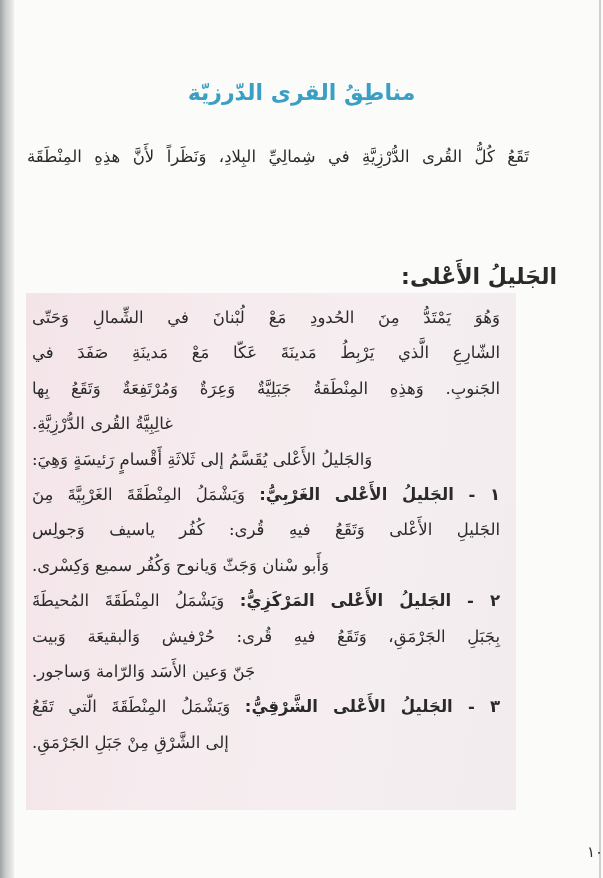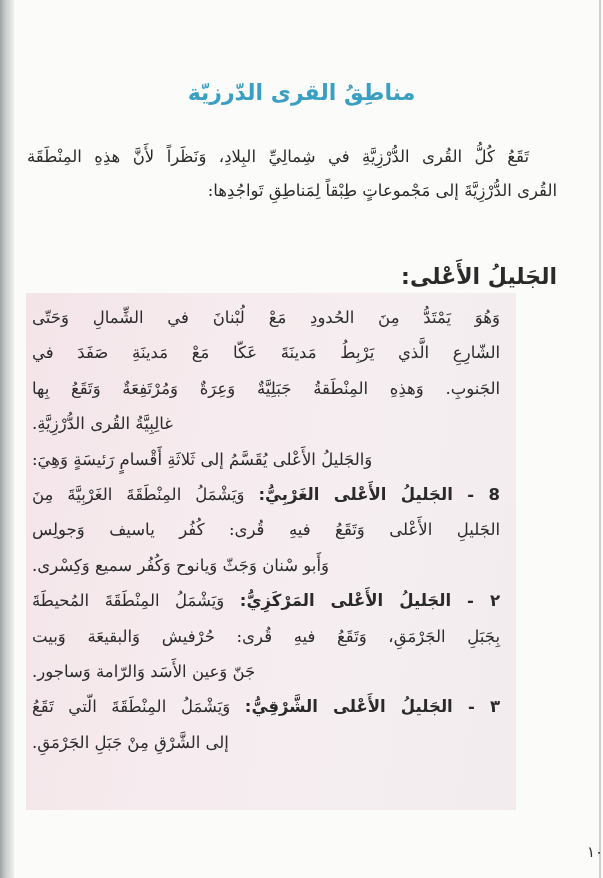--- a/index.html
+++ b/index.html
@@ -107,36 +107,35 @@
 
 <div class="gutter-shadow"></div>
 <div class="right-edge"></div>
 
 <div class="page">
 
   <div class="title">مناطِقُ القرى الدّرزيّة</div>
 
   <div class="intro">
     <span class="line" style="text-align:justify;text-align-last:justify;padding-right:28px;">تَقَعُ كُلُّ القُرى الدُّرْزِيَّةِ في شِمالِيِّ البِلادِ، وَنَظَراً لأَنَّ هذِهِ المِنْطَقَة</span>
-    <span class="line">القُرى الدُّرْزِيَّةَ إلى مَجْموعاتٍ طِبْقاً لِمَناطِقِ تَواجُدِها:</span>
   </div>
 
   <div class="subhead">الجَليلُ الأَعْلى:</div>
 
   <div class="pink-box"></div>
 
   <div class="box-text">
     <span class="line justify">وَهُوَ يَمْتَدُّ مِنَ الحُدودِ مَعْ لُبْنانَ في الشِّمالِ وَحَتّى</span>
     <span class="line justify">الشّارِعِ الَّذي يَرْبِطُ مَدينَةَ عَكّا مَعْ مَدينَةِ صَفَدَ في</span>
     <span class="line justify">الجَنوبِ. وَهذِهِ المِنْطَقةُ جَبَلِيَّةٌ وَعِرَةٌ وَمُرْتَفِعَةٌ وَتَقَعُ بِها</span>
     <span class="line">غالِبِيَّةُ القُرى الدُّرْزِيَّةِ.</span>
 
     <span class="line">وَالجَليلُ الأَعْلى يُقَسَّمُ إلى ثَلاثَةِ أَقْسامٍ رَئيسَةٍ وَهِيَ:</span>
 
-    <span class="line justify"><b>8 - الجَليلُ الأَعْلى الغَرْبِيُّ:</b> <span>وَيَشْمَلُ المِنْطَقَةَ الغَرْبِيَّةَ مِنَ</span></span>
+    <span class="line justify"><b>١ - الجَليلُ الأَعْلى الغَرْبِيُّ:</b> <span>وَيَشْمَلُ المِنْطَقَةَ الغَرْبِيَّةَ مِنَ</span></span>
     <span class="line justify">الجَليلِ الأَعْلى وَتَقَعُ فيهِ قُرى: كُفُر ياسيف وَجولِس</span>
     <span class="line">وَأَبو سْنان وَجَثّ وَيانوح وَكُفُر سميع وَكِسْرى.</span>
 
     <span class="line justify"><b>٢ - الجَليلُ الأَعْلى المَرْكَزِيُّ:</b> <span>وَيَشْمَلُ المِنْطَقَةَ المُحيطَةَ</span></span>
     <span class="line justify">بِجَبَلِ الجَرْمَقِ، وَتَقَعُ فيهِ قُرى: حُرْفيش وَالبقيعَة وَبيت</span>
     <span class="line">جَنّ وَعين الأَسَد وَالرّامة وَساجور.</span>
 
     <span class="line justify"><b>٣ - الجَليلُ الأَعْلى الشَّرْقِيُّ:</b> <span>وَيَشْمَلُ المِنْطَقَةَ الّتي تَقَعُ</span></span>
     <span class="line">إلى الشَّرْقِ مِنْ جَبَلِ الجَرْمَقِ.</span>
   </div>

